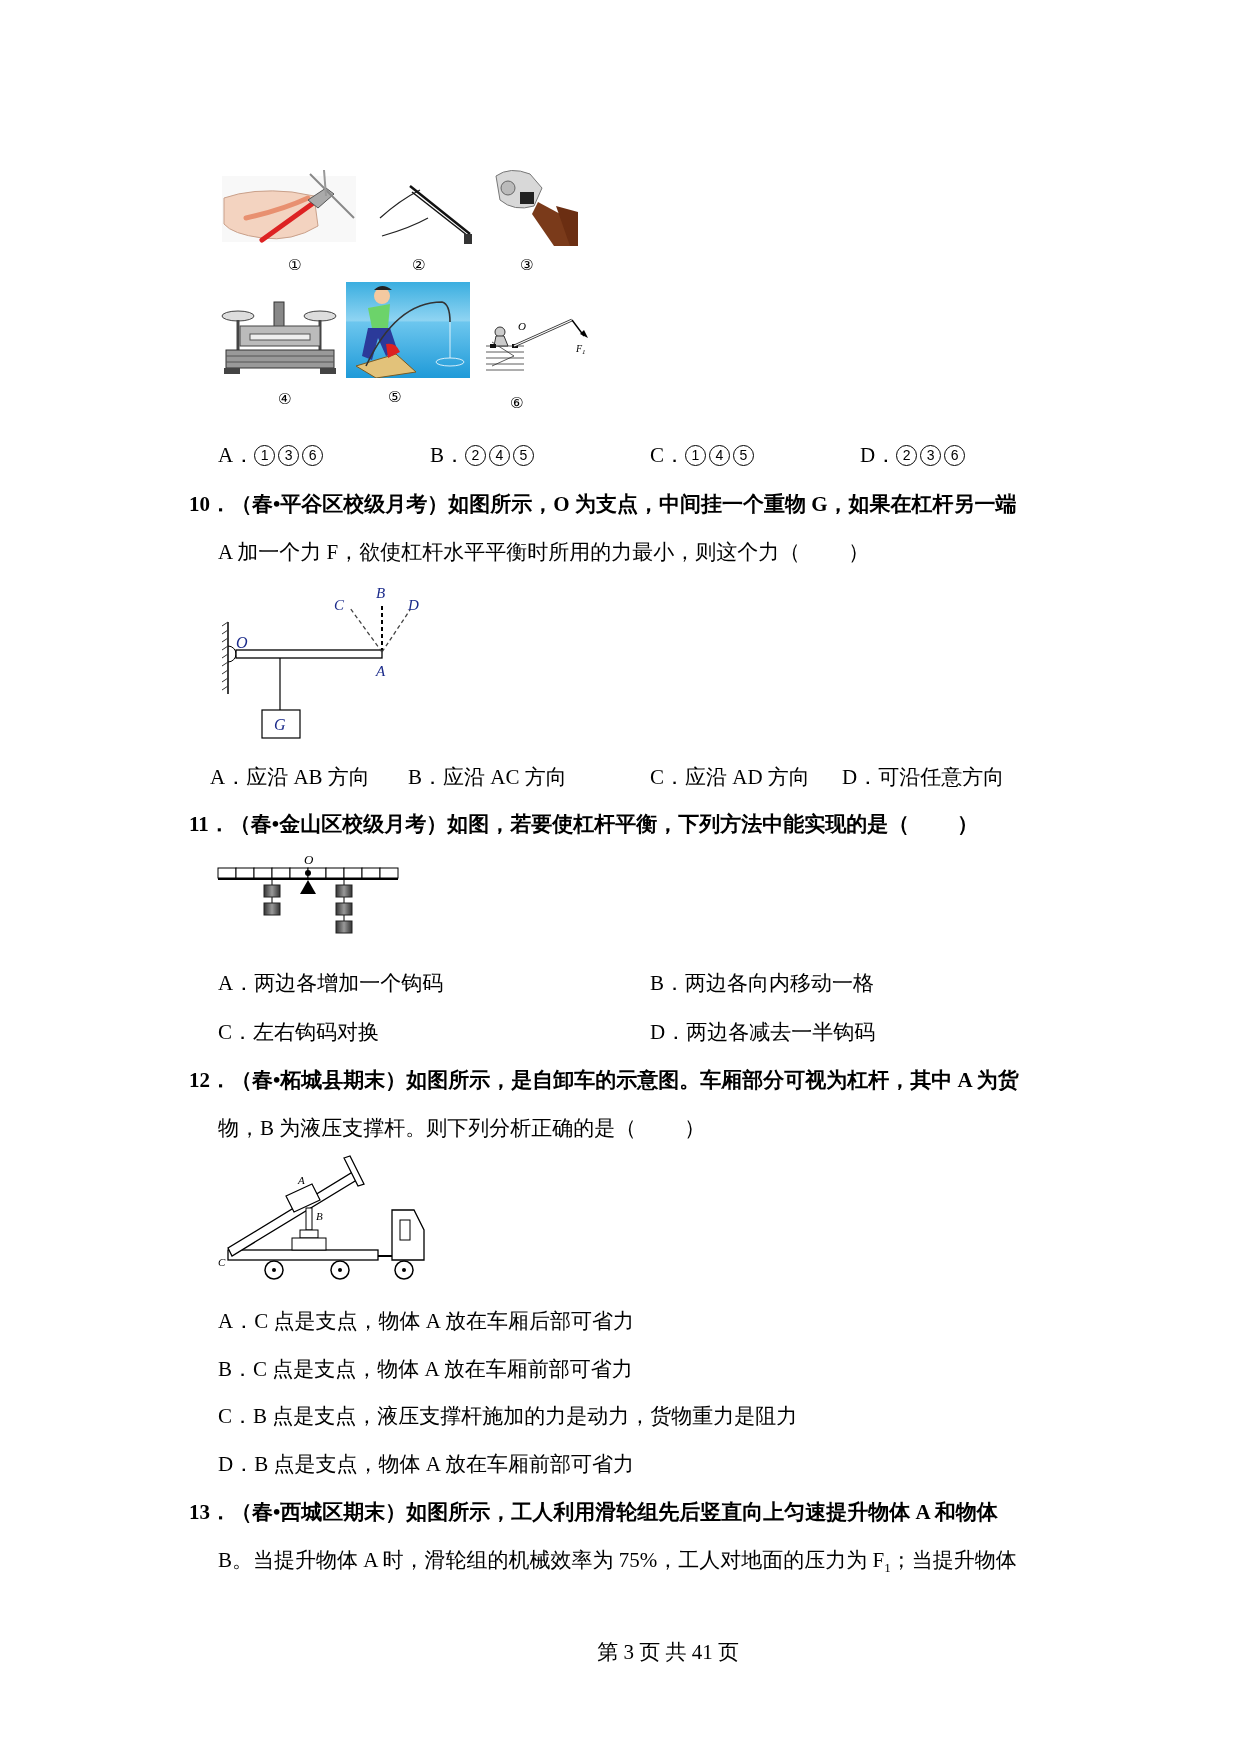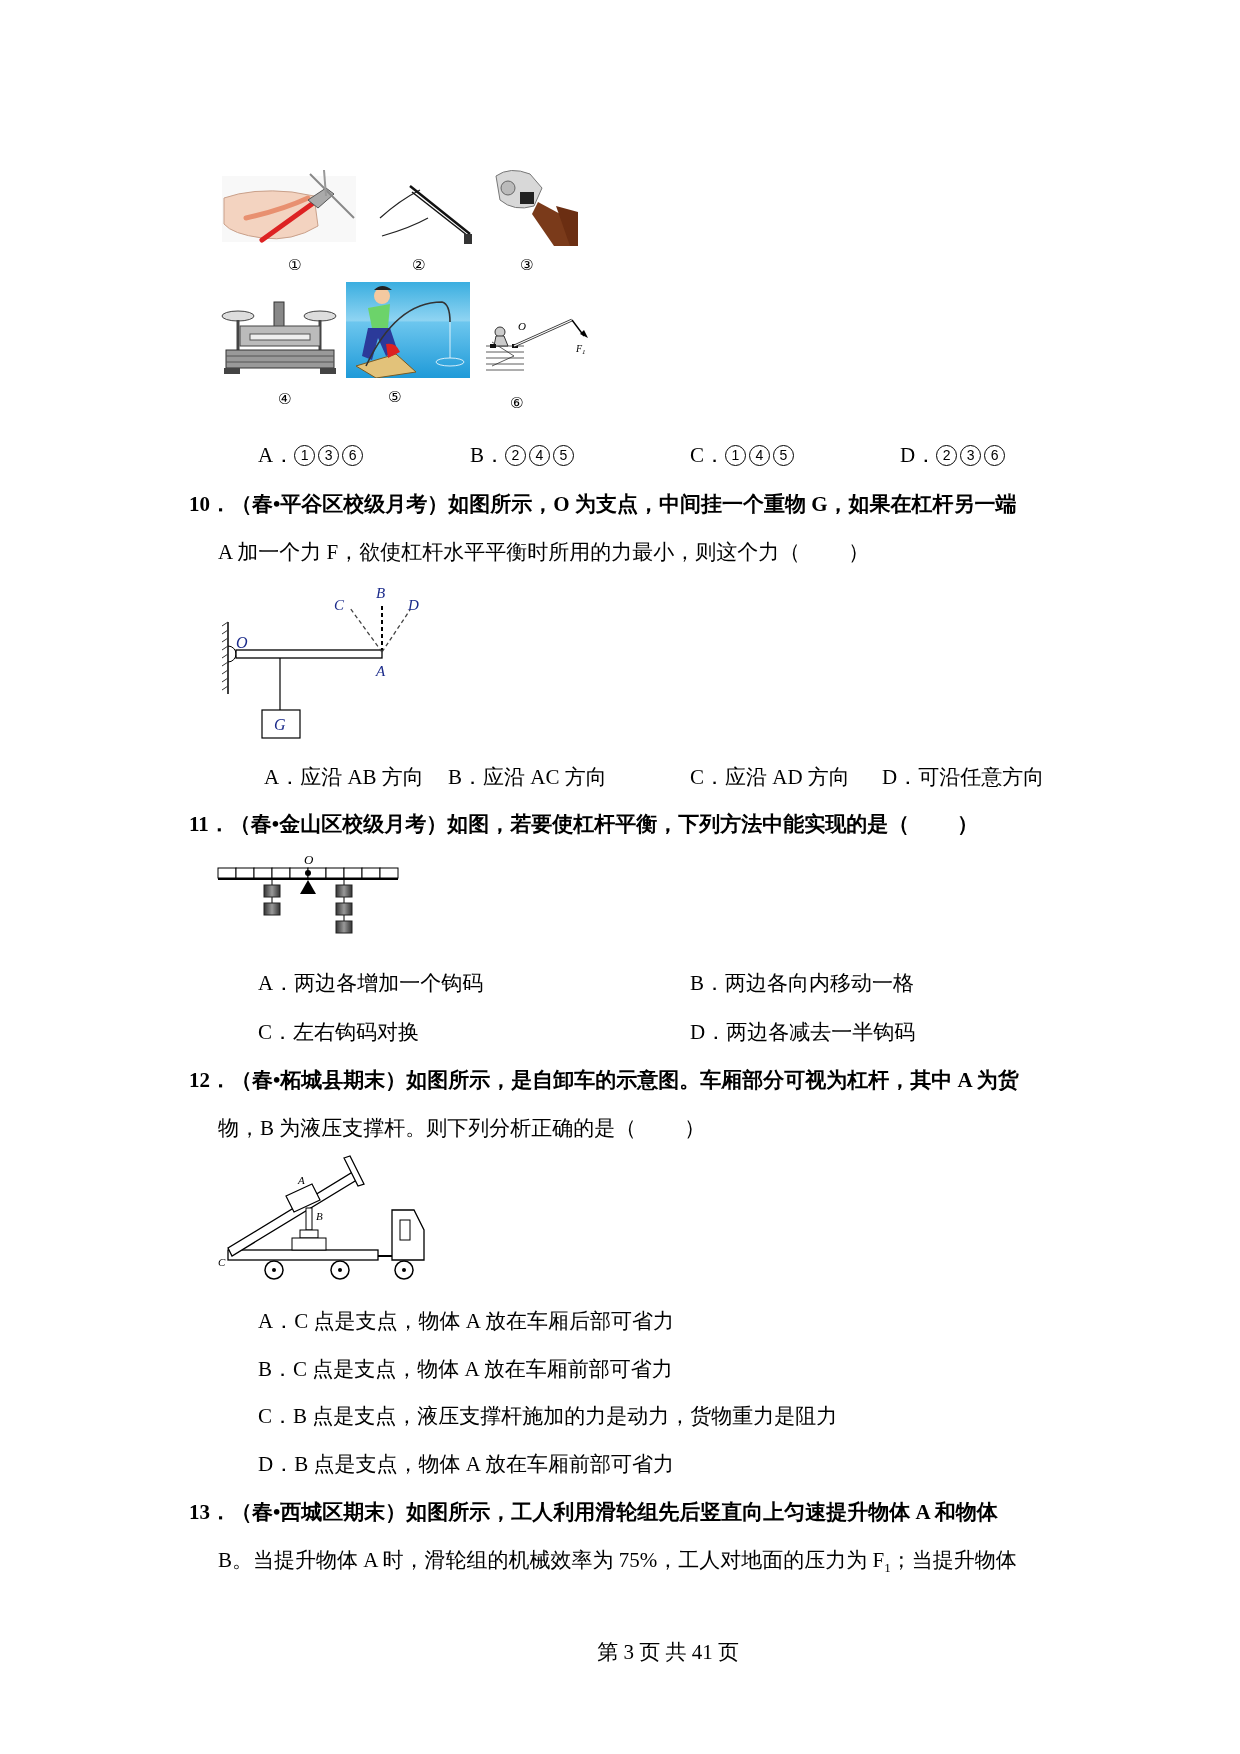--- a/index.html
+++ b/index.html
@@ -1,21 +1,21 @@
 <!DOCTYPE html>
 <html><head>
 <meta charset="utf-8">
 <style>
   html, body { margin:0; padding:0; background:#ffffff; }
   body { width:1240px; height:1754px; position:relative; overflow:hidden;
          font-family:"Liberation Serif","DejaVu Serif",serif; color:#000; }
   .line { position:absolute; font-size:21px; line-height:28px; white-space:nowrap; }
   .q-num { left:189px;font-weight:bold; }
   .indent { left:218px;font-family:Liberation Serif, serif; }
-  .opt { position:absolute; font-size:21px; line-height:28px; white-space:nowrap;margin-left:40px; }
+  .opt { position:absolute; font-size:21px; line-height:28px; white-space:nowrap; }
   .circ { display:inline-block; width:19px; height:19px; border:1.3px solid #000; border-radius:50%;
           font-size:14px; line-height:19px; text-align:center; margin-right:3px; vertical-align:2px;
           font-family:"Liberation Sans","DejaVu Sans",sans-serif; }
   .fig { position:absolute; }
   .fig-label { position:absolute; font-size:15px; font-family:"DejaVu Sans",sans-serif; }
   .paren-gap { display:inline-block; width:48px; }
   .footer { position:absolute; top:1638px; left:0; width:1240px; text-align:center; font-size:21px;margin-left:48px; }
   sub { font-size:13px; }
 </style>
 </head>
@@ -147,21 +147,21 @@
   <line x1="164" y1="70" x2="132" y2="26" stroke="#444" stroke-width="1.3" stroke-dasharray="4,3"></line>
   <line x1="164" y1="70" x2="192" y2="28" stroke="#444" stroke-width="1.3" stroke-dasharray="4,3"></line>
   <text x="18" y="66" font-size="16" font-style="italic" font-family="Liberation Serif, serif" fill="#1a2a8a">O</text>
   <text x="158" y="94" font-size="15" font-style="italic" font-family="Liberation Serif, serif" fill="#1a2a8a">A</text>
   <text x="158" y="16" font-size="15" font-style="italic" font-family="Liberation Serif, serif" fill="#1a2a8a">B</text>
   <text x="116" y="28" font-size="15" font-style="italic" font-family="Liberation Serif, serif" fill="#1a2a8a">C</text>
   <text x="190" y="28" font-size="15" font-style="italic" font-family="Liberation Serif, serif" fill="#1a2a8a">D</text>
   <text x="56" y="148" font-size="16" font-style="italic" font-family="Liberation Serif, serif" fill="#1a2a8a">G</text>
 </svg>
 
-<div class="opt" style="left:224px;top:763px">A．应沿 AB 方向</div>
+<div class="opt" style="left:210px;top:763px">A．应沿 AB 方向</div>
 <div class="opt" style="left:408px;top:763px">B．应沿 AC 方向</div>
 <div class="opt" style="left:650px;top:763px">C．应沿 AD 方向</div>
 <div class="opt" style="left:842px;top:763px">D．可沿任意方向</div>
 
 <div class="line q-num" style="top:810px">
   <span>11．</span><span>（春•金山区校级月考）如图，若要使杠杆平衡，下列方法中能实现的是（</span><span class="paren-gap"></span><span>）</span>
 </div>
 
 <svg class="fig" style="left:216px;top:852px" width="190" height="90" viewBox="0 0 190 90">
   <g fill="#fff" stroke="#000" stroke-width="1">

